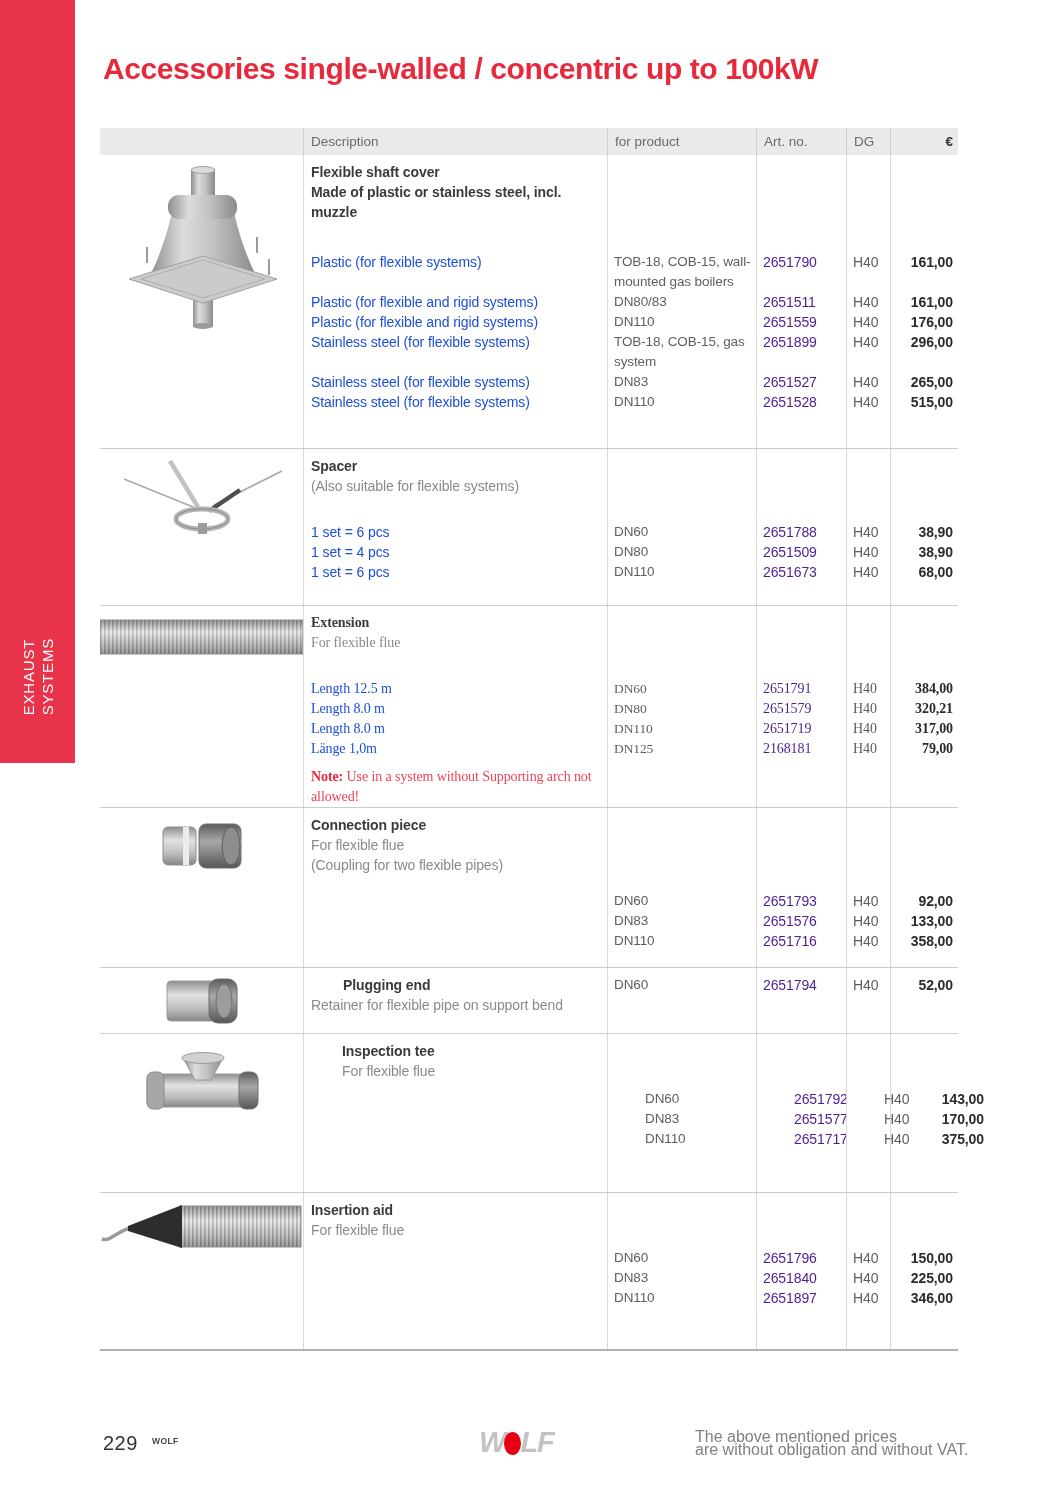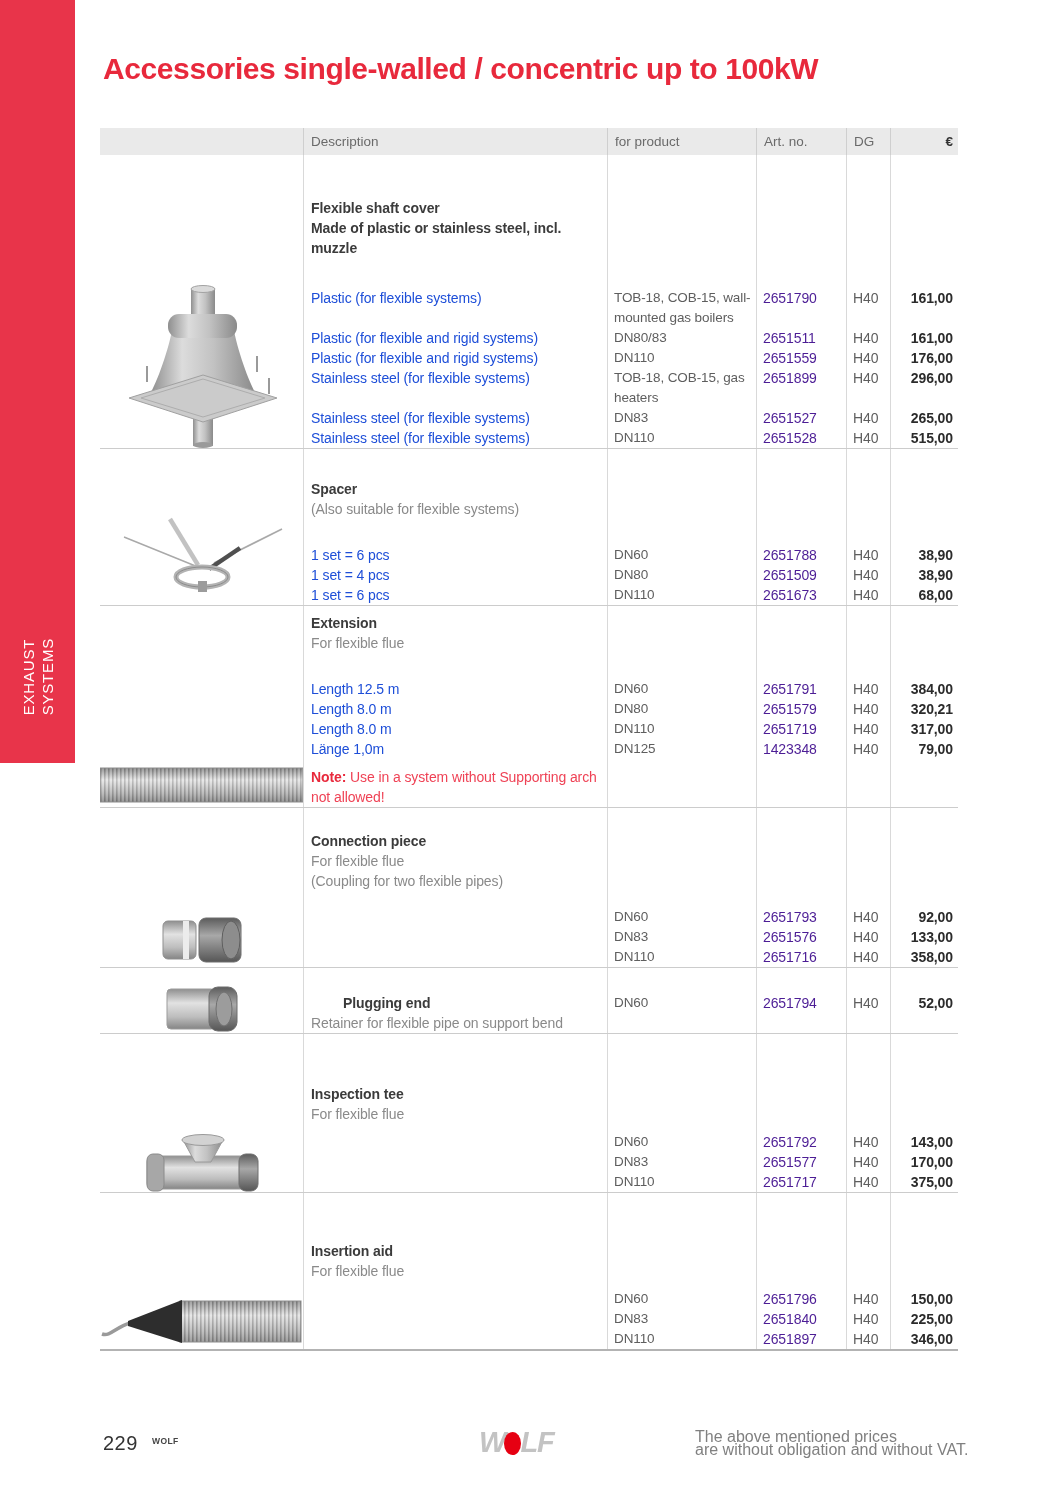--- a/index.html
+++ b/index.html
@@ -22,21 +22,21 @@
   .pricetable { position:absolute; left:100px; top:128px; width:858px; }
   .thead { display:grid; grid-template-columns:203px 304px 149px 90px 44px 68px;
     height:27px; background:#eaeaea; align-items:center; position:relative;
     font-size:13.5px; color:#6a6a6a; }
   .thead .hc { padding-left:8px; }
   .thead .hc.right { text-align:right; padding-right:5px; padding-left:0;
     color:#333; font-weight:700; }
   .vline { position:absolute; top:0; bottom:0; width:1px; background:#d9d9d9; }
   .thead .vline { background:#cfcfcf; }
 
-  .section { display:flex; position:relative; border-top:1px solid #ccc;align-items:flex-end; }
+  .section { display:flex; position:relative; border-top:1px solid #ccc; }
   .section:first-of-type { border-top:none; }
   #sections { border-bottom:2px solid #b3b3b3; }
   .img-cell { width:203px; flex:0 0 203px; position:relative; }
   .lines { flex:1 1 auto; padding-top:7px; }
 
   .ln { display:grid; grid-template-columns:304px 149px 90px 44px 68px; }
   .ln > div { font-size:14px; line-height:20px; letter-spacing:-.1px; }
   .c-desc { padding-left:8px; color:#1d4ed8; }
   .c-prod { padding-left:7px; color:#5e5e5e; font-size:13.5px !important; }
   .c-art  { padding-left:7px; color:#4c1d95; }
@@ -173,21 +173,21 @@
             </div>
             <div class="ln row">
               <div class="c-desc">Plastic (for flexible and rigid systems)</div>
               <div class="c-prod">DN110</div>
               <div class="c-art">2651559</div>
               <div class="c-dg">H40</div>
               <div class="c-price">176,00</div>
             </div>
             <div class="ln row">
               <div class="c-desc">Stainless steel (for flexible systems)</div>
-              <div class="c-prod">TOB-18, COB-15, gas heaters</div>
+              <div class="c-prod">TOB-18, COB-15, gas system</div>
               <div class="c-art">2651899</div>
               <div class="c-dg">H40</div>
               <div class="c-price">296,00</div>
             </div>
             <div class="ln row">
               <div class="c-desc">Stainless steel (for flexible systems)</div>
               <div class="c-prod">DN83</div>
               <div class="c-art">2651527</div>
               <div class="c-dg">H40</div>
               <div class="c-price">265,00</div>
@@ -284,21 +284,21 @@
               <div class="c-dg">H40</div>
               <div class="c-price">68,00</div>
             </div>
           </div>
           <div class="vline" style="left: 203px;"></div>
           <div class="vline" style="left: 507px;"></div>
           <div class="vline" style="left: 656px;"></div>
           <div class="vline" style="left: 746px;"></div>
           <div class="vline" style="left: 790px;"></div>
         </div>
-        <div class="section" style="min-height: 200px;">
+        <div class="section" style="min-height: 200px; font-family: Liberation Serif, serif;">
           <div class="img-cell"><svg style="margin-top:13px" width="203" height="36" viewBox="0 0 203 36">
               <defs>
  <linearGradient id="pg" x1="0" y1="0" x2="1" y2="0">
    <stop offset="0" stop-color="#8f8f8f"></stop>
                   <stop offset=".3" stop-color="#dcdcdc"></stop>
    <stop offset=".6" stop-color="#c2c2c2"></stop>
                   <stop offset="1" stop-color="#8a8a8a"></stop>
  </linearGradient>
  <linearGradient id="pgv" x1="0" y1="0" x2="0" y2="1">
    <stop offset="0" stop-color="#8f8f8f"></stop>
@@ -359,21 +359,21 @@
             <div class="ln row">
               <div class="c-desc">Length 8.0 m</div>
               <div class="c-prod">DN110</div>
               <div class="c-art">2651719</div>
               <div class="c-dg">H40</div>
               <div class="c-price">317,00</div>
             </div>
             <div class="ln row">
               <div class="c-desc">Länge 1,0m</div>
               <div class="c-prod">DN125</div>
-              <div class="c-art">1423348</div>
+              <div class="c-art">2168181</div>
               <div class="c-dg">H40</div>
               <div class="c-price">79,00</div>
             </div>
             <div class="gapline g8"></div>
             <div class="ln note">
               <div class="c-desc"><b>Note: </b>Use in a system without Supporting arch not allowed!</div>
               <div class="c-prod"></div>
               <div class="c-art"></div>
               <div class="c-dg"></div>
               <div class="c-price"></div>
@@ -526,21 +526,21 @@
               <div class="c-dg"></div>
               <div class="c-price"></div>
             </div>
           </div>
           <div class="vline" style="left: 203px;"></div>
           <div class="vline" style="left: 507px;"></div>
           <div class="vline" style="left: 656px;"></div>
           <div class="vline" style="left: 746px;"></div>
           <div class="vline" style="left: 790px;"></div>
         </div>
-        <div class="section" style="min-height: 159px;">
+        <div class="section" style="min-height: 159px; gap: 31px;">
           <div class="img-cell">
             <svg class="ic-center" style="margin-top:12px" width="118" height="64" viewBox="0 0 118 64">
               <defs>
  <linearGradient id="pg" x1="0" y1="0" x2="1" y2="0">
    <stop offset="0" stop-color="#8f8f8f"></stop>
                   <stop offset=".3" stop-color="#dcdcdc"></stop>
    <stop offset=".6" stop-color="#c2c2c2"></stop>
                   <stop offset="1" stop-color="#8a8a8a"></stop>
  </linearGradient>
  <linearGradient id="pgv" x1="0" y1="0" x2="0" y2="1">

